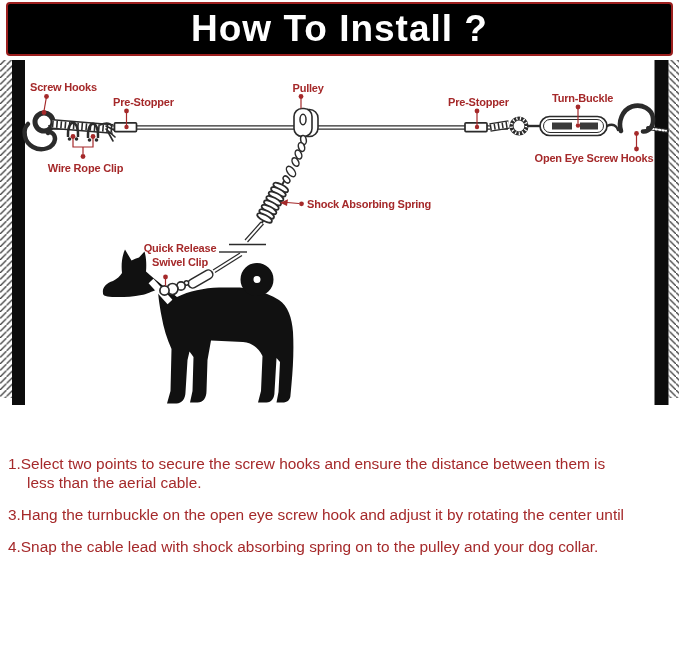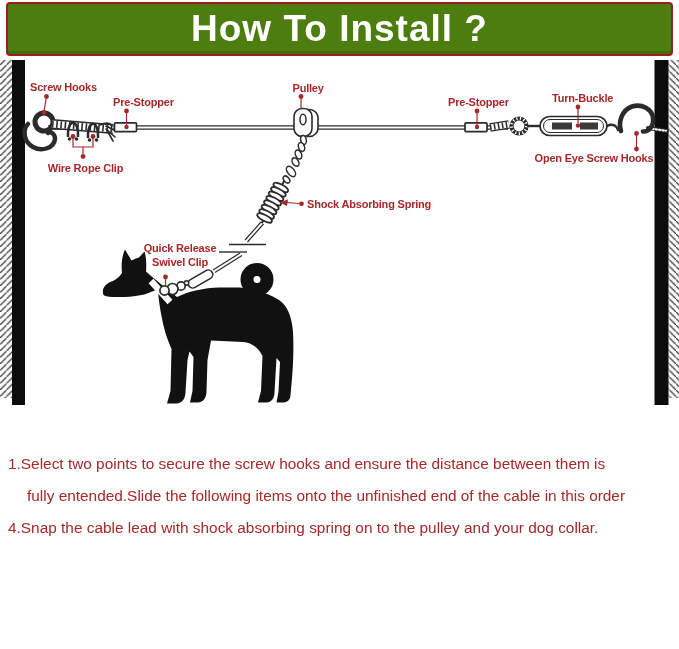--- a/index.html
+++ b/index.html
@@ -2,21 +2,21 @@
 <html><head>
 <meta charset="utf-8">
 <style>
   html,body{margin:0;padding:0;}
   body{
     width:679px;height:649px;position:relative;background:#ffffff;
     font-family:"Liberation Sans",sans-serif;overflow:hidden;
   }
   .banner{
     position:absolute;left:6px;top:2px;width:663px;height:50px;
-    background:#4d7c0f;border:2px solid #9c1f1e;border-radius:4px;
+    background:#000000;border:2px solid #9c1f1e;border-radius:4px;
     display:flex;align-items:center;justify-content:center;
     box-shadow:inset 0 -3px 0 rgba(0,0,0,0.12);
   }
   .banner h1{
     margin:0;color:#ffffff;font-size:37px;font-weight:bold;
     letter-spacing:1px;font-family:"Liberation Sans",sans-serif;
   }
   .diagram-wrap{position:absolute;left:0;top:57px;width:581px;height:392px;}
   .instructions{
     position:absolute;left:8px;top:454px;width:663px;
@@ -216,22 +216,23 @@
       <circle cx="636.5" cy="149" r="2.4"></circle>
       <text class="lbl" x="594" y="162" text-anchor="middle">Open Eye Screw Hooks</text>
     </g>
   </g>
 </svg>
 </div>
 
 <div class="instructions">
   <div class="instr-item">
     <div class="instr-line">1.Select two points to secure the screw hooks and ensure the distance between them is</div>
-  </div>
-  <div class="instr-item">
-  </div>
-  <div class="instr-item">
-    <div class="instr-line cont">fully entended.Slide the following items onto the unfinished end of the cable in this order</div>
+    <div class="instr-line cont">less than the aerial cable.</div>
+  </div>
+  <div class="instr-item">
+  </div>
+  <div class="instr-item">
+    <div class="instr-line">3.Hang the turnbuckle on the open eye screw hook and adjust it by rotating the center until</div>
   </div>
   <div class="instr-item">
     <div class="instr-line">4.Snap the cable lead with shock absorbing spring on to the pulley and your dog collar.</div>
   </div>
 </div>
 
 </body></html>

